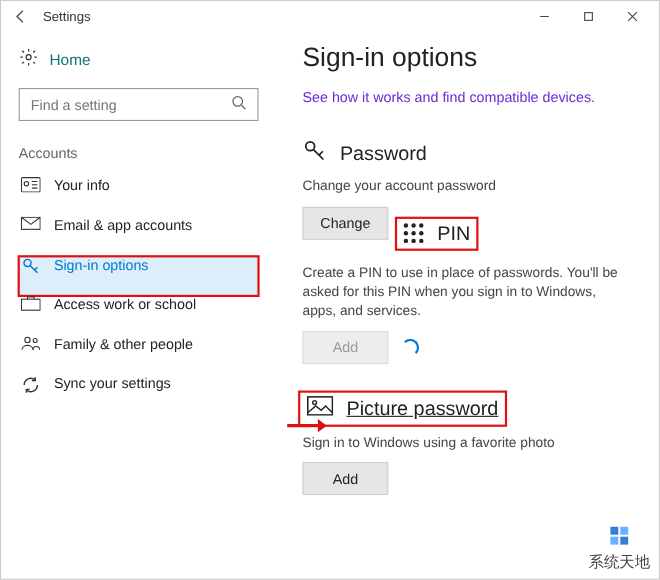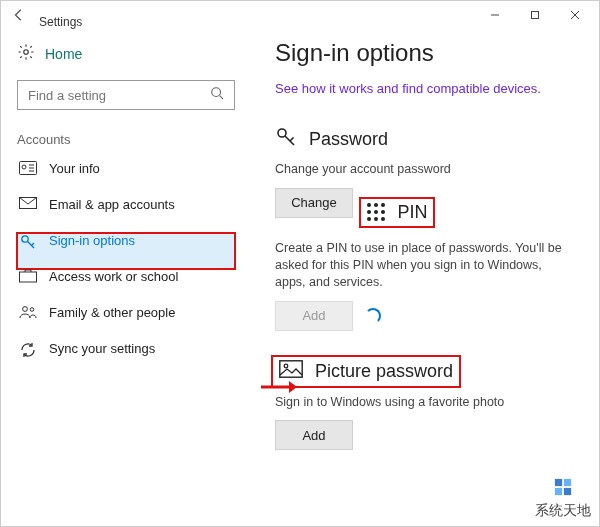--- a/index.html
+++ b/index.html
@@ -1,18 +1,18 @@
 <!DOCTYPE html>
 <html><head>
 <meta charset="utf-8">
 <style>
   * { box-sizing: border-box; margin: 0; padding: 0; font-family: "Segoe UI", sans-serif; }
   body { background: #fff; width: 600px; height: 527px; border: 1px solid #ccc; position: relative; overflow: hidden; }
 
-  .titlebar { height: 28px; display: flex; align-items: flex-end; padding: 0 4px; background: #fff; }
+  .titlebar { height: 28px; display: flex; align-items: center; padding: 0 4px; background: #fff; }
   .titlebar .back { width: 28px; height: 28px; display:flex; align-items:center; justify-content:center; color:#333; }
   .titlebar .title { font-size: 12px; color: #333; margin-left: 6px; }
   .titlebar .win-controls { margin-left: auto; display:flex; }
   .titlebar .win-controls div { width: 40px; height: 28px; display:flex; align-items:center; justify-content:center; color:#444; font-size:11px; font-family:sans-serif; }
 
   .content { display:flex; height: calc(100% - 28px); }
   .sidebar { width: 250px; padding: 14px 16px 0 16px; }
   .home-row { display:flex; align-items:center; gap:10px; font-size:14px; color:#0f766e; margin-bottom:16px; }
   .gear-svg { width:18px; height:18px; }
 
@@ -205,21 +205,21 @@
       </div>
     </div>
     <div class="section-desc">Create a PIN to use in place of passwords. You'll be asked for this PIN when you sign in to Windows, apps, and services.</div>
     <div style="display:flex;align-items:center;margin-bottom:22px;">
       <div class="btn disabled" style="margin-bottom:0;">Add</div>
       <span class="spinner"></span>
     </div>
 
     
     <div class="annot-box pic-box">
-      <div class="section-head" style="margin-bottom:0;">
+      <div class="section-head" style="margin-bottom:0;text-decoration:underline;">
         <span><svg width="24" height="18" viewBox="0 0 24 18">
               <rect x="0.8" y="0.8" width="22.4" height="16.4" stroke="#222" stroke-width="1.4" fill="none"></rect>
               <circle cx="7" cy="6" r="1.8" stroke="#222" stroke-width="1.3" fill="none"></circle>
               <path d="M1 15 L8 9 L13 13 L17 9 L23 15" stroke="#222" stroke-width="1.3" fill="none"></path>
             </svg></span>
         <span>Picture password</span>
       </div>
     </div>
     <div class="section-desc">Sign in to Windows using a favorite photo</div>
     <div class="btn">Add</div>

